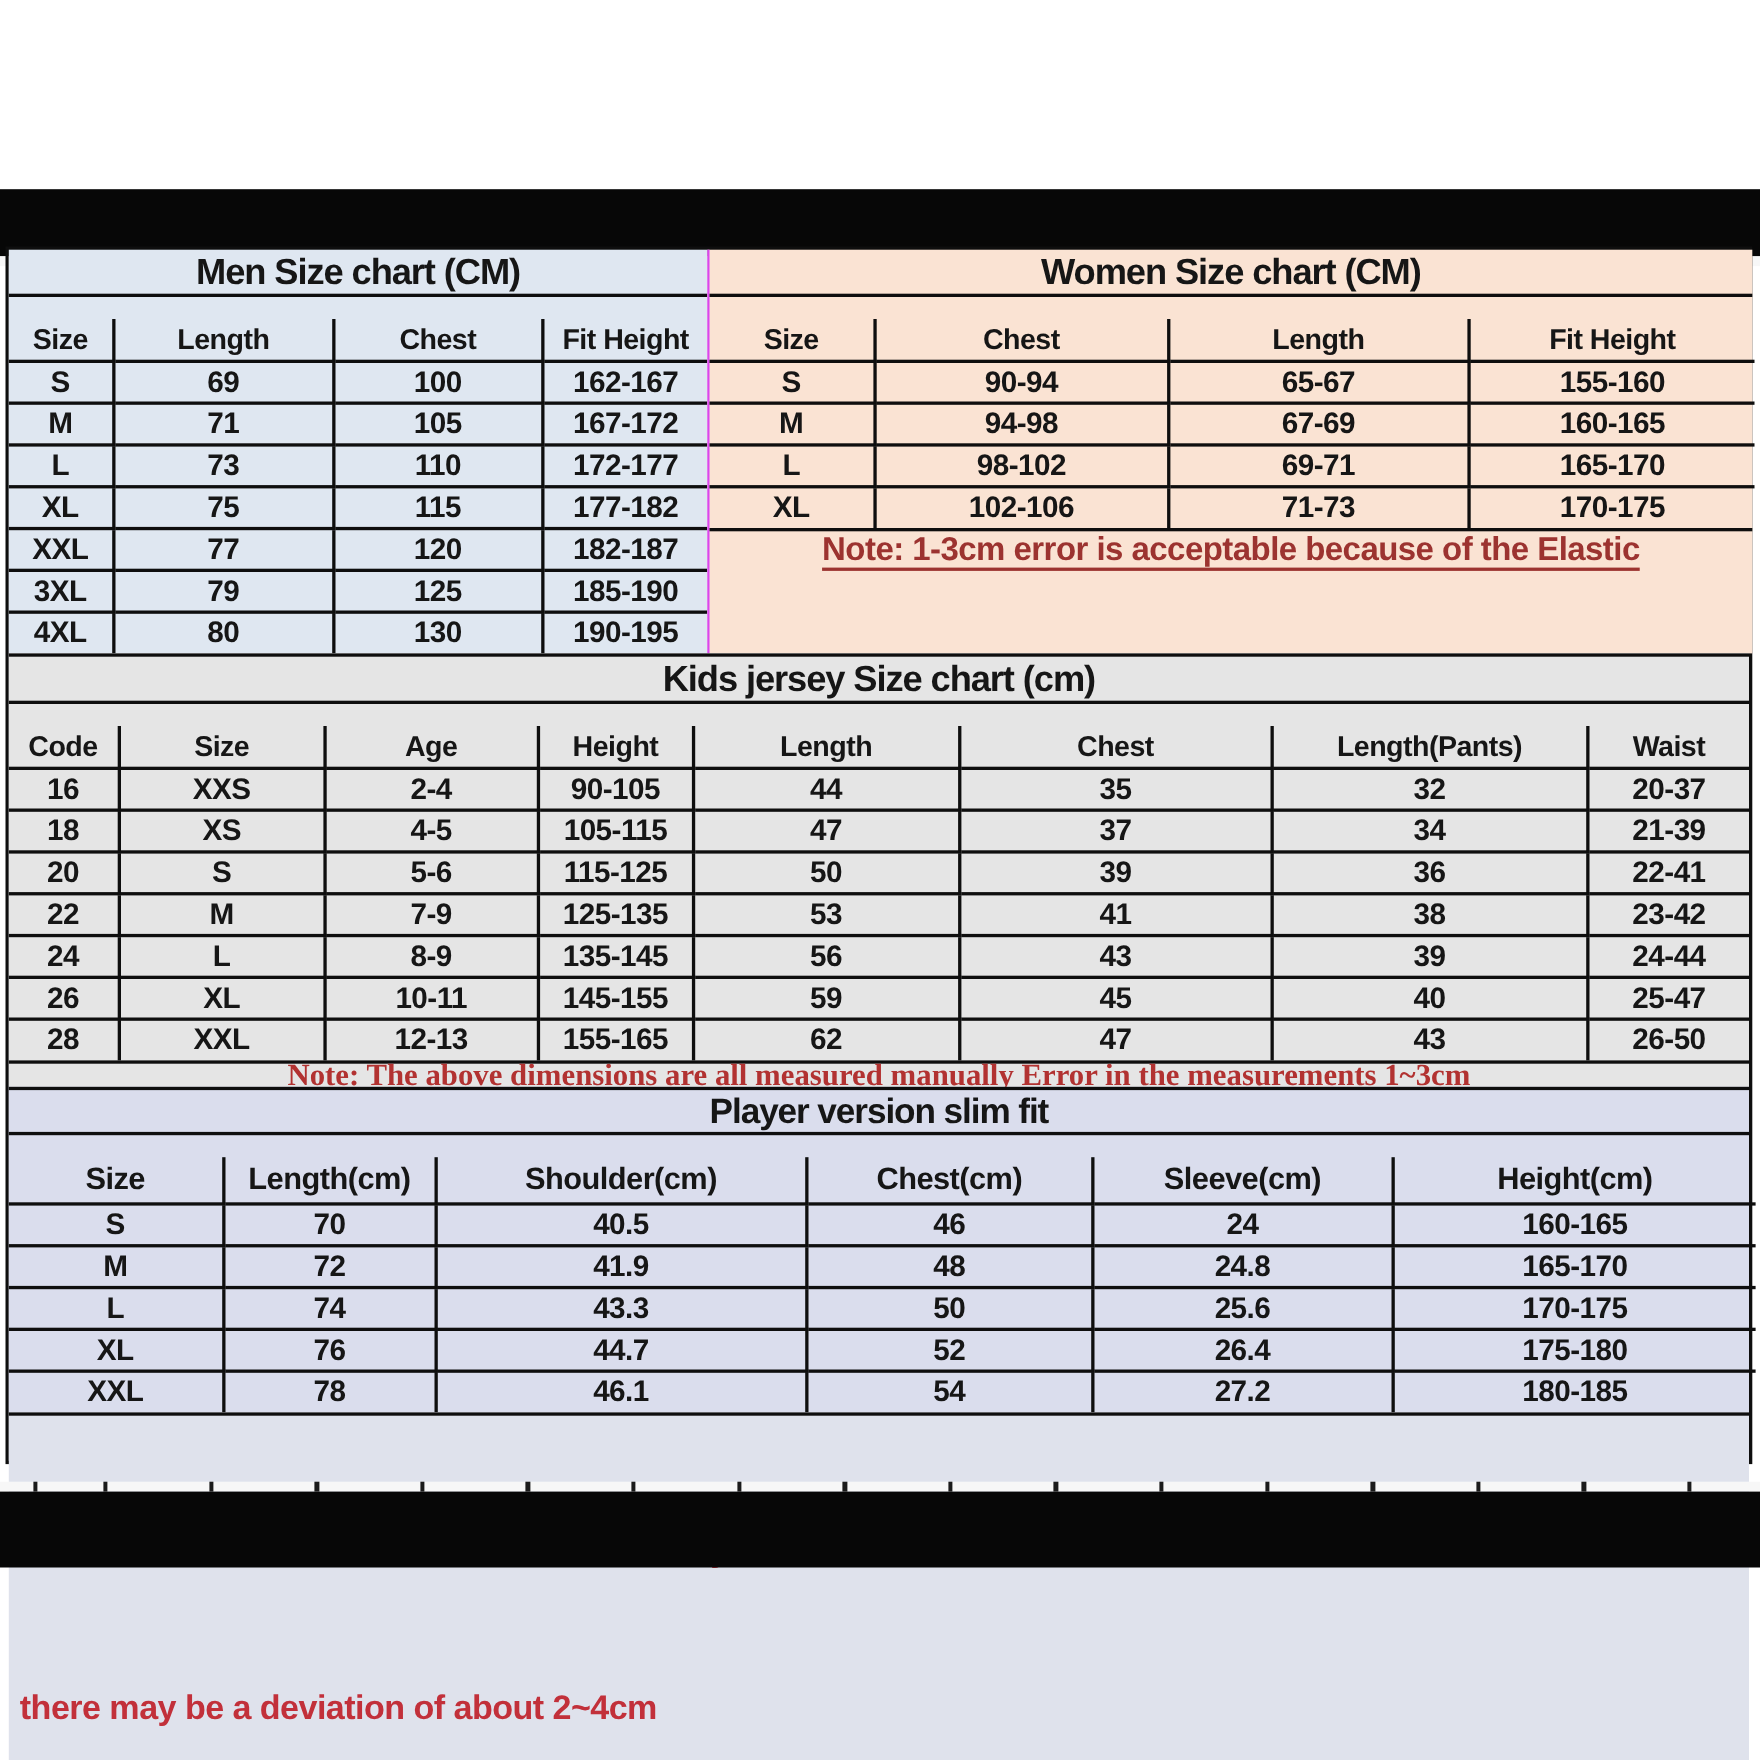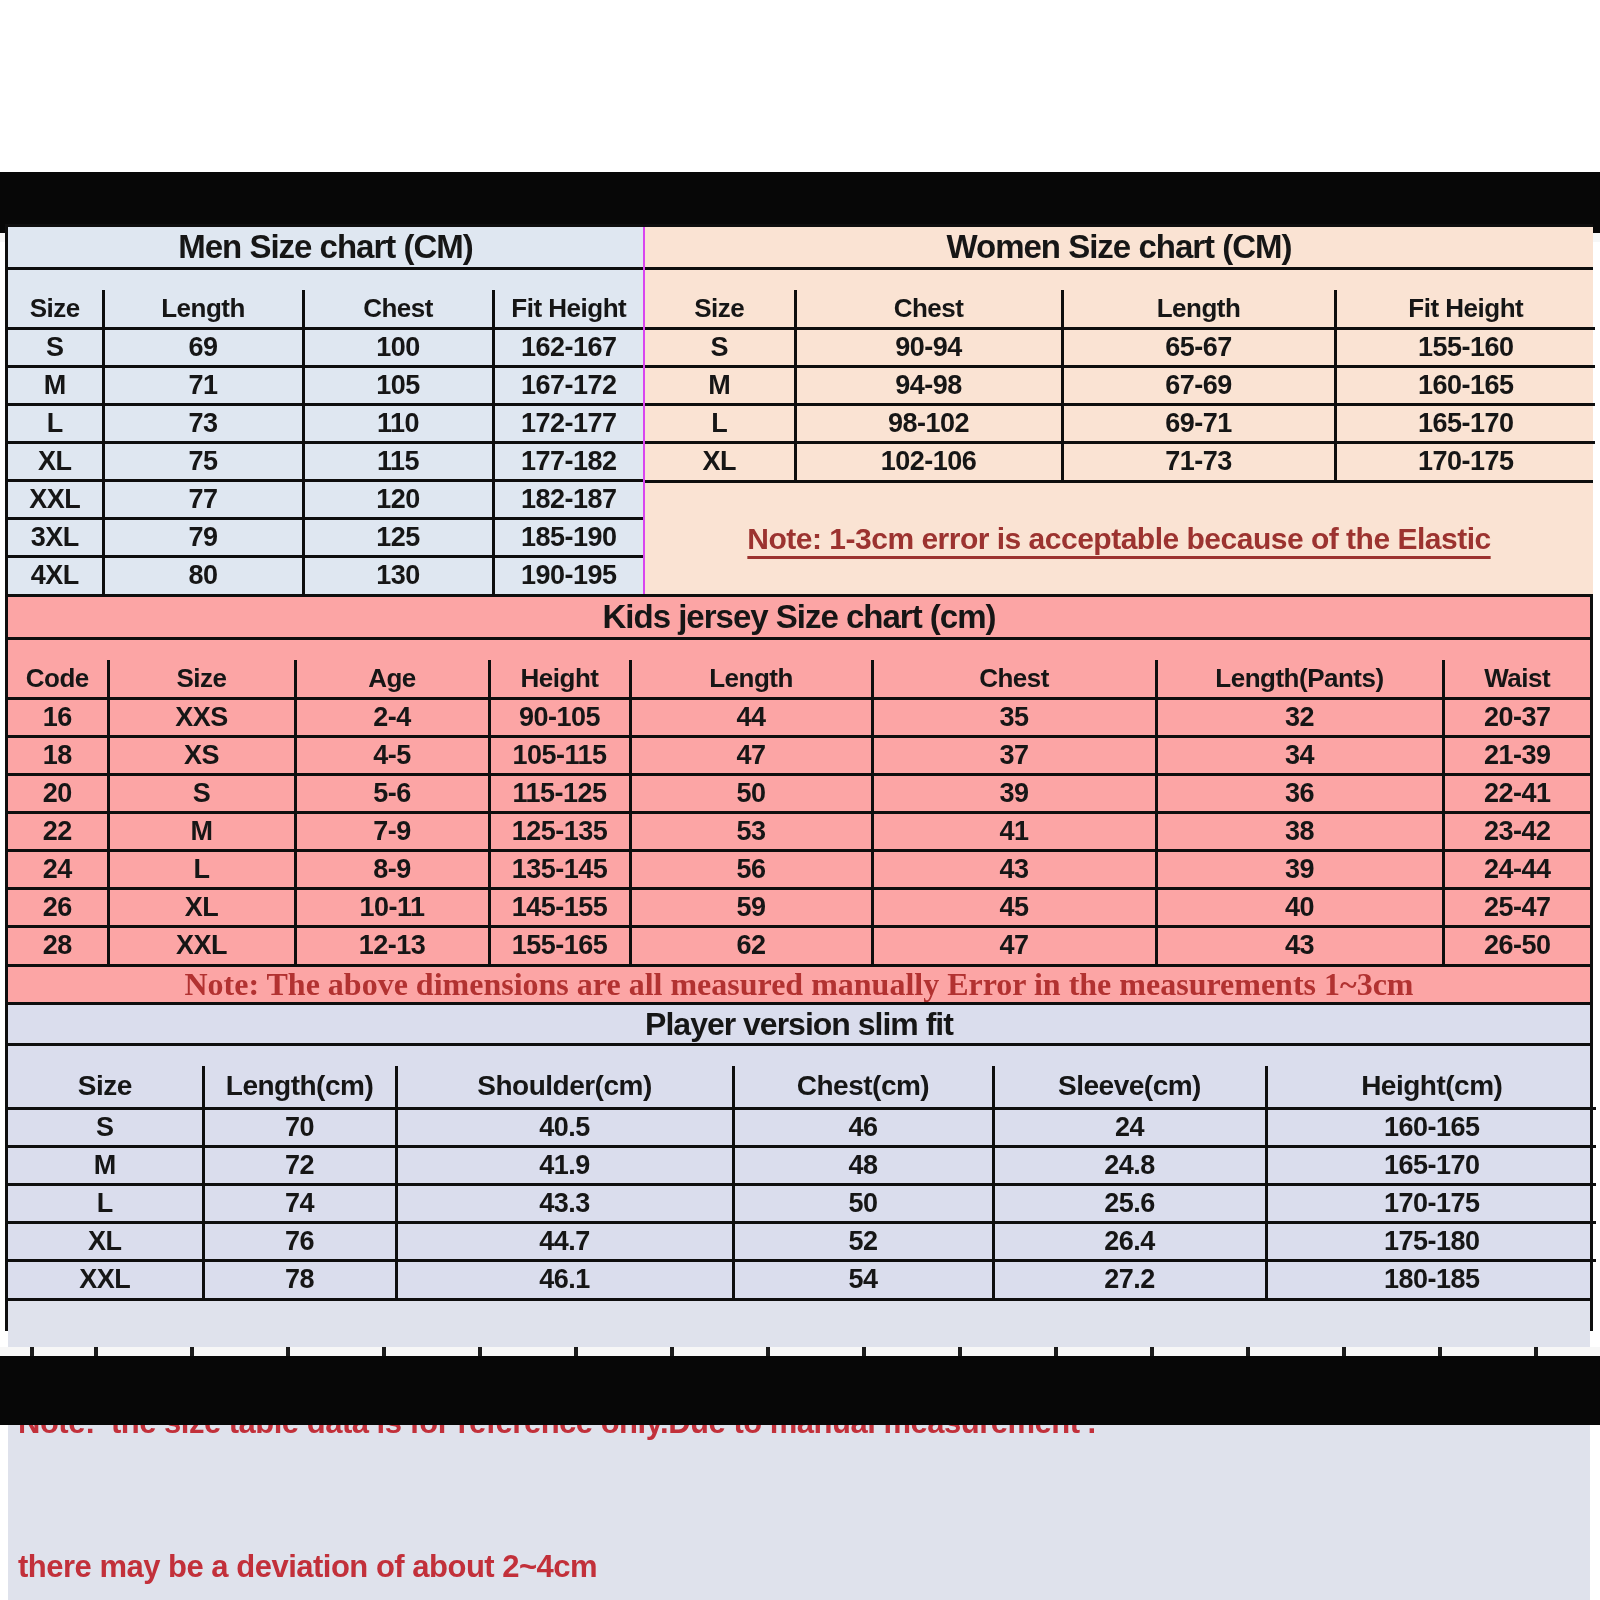--- a/index.html
+++ b/index.html
@@ -35,33 +35,33 @@
   table { width:100%; border-collapse:collapse; table-layout:fixed; border:hidden;margin-top:20px; }
   th, td {
     border:3px solid #0e0e0e; text-align:center; vertical-align:middle;
     padding:0; height:38px; font-weight:bold; letter-spacing:-0.5px;
     overflow:hidden; white-space:nowrap;
   }
   th { font-size:26px; }
   td { font-size:27px; }
 
   .women-note {
-    flex:1; display:flex; align-items:center; justify-content:center;
+    flex:1; display:flex; align-items:flex-start; justify-content:center;
     border-top:3px solid #0e0e0e;
   }
   .women-note span {
     color:#9c3330; font-size:30px; letter-spacing:-0.5px;
     text-decoration:underline; text-decoration-thickness:3px; text-underline-offset:7px;
   }
 
-  .kids-block { background:#fca5a5; border-top:3px solid #0e0e0e; }
+  .kids-block { background:#e5e5e5; border-top:3px solid #0e0e0e; }
   .kids-note {
-    height:38px; display:flex; align-items:center; justify-content:center;
+    height:24px; display:flex; align-items:center; justify-content:center;
     border-top:3px solid #0e0e0e; font-family:"Liberation Serif", serif;
-    color:#b23231; font-size:32px; letter-spacing:0;text-align:right;
+    color:#b23231; font-size:28px; letter-spacing:0;text-align:right;
   }
 
   .player-block { background:#dadded; border-top:3px solid #0e0e0e; }
   .player-block .table-title { height:41px; font-size:32px; }
   .player-block th { height:42px; font-size:28px; }
 
   .footer-note {
     flex:1; background:#dfe2ec; border-top:3px solid #0e0e0e;
     color:#c2303a; font-size:31px; letter-spacing:-0.5px;
     padding:2px 0 0 10px; line-height:48px; white-space:pre-wrap;

